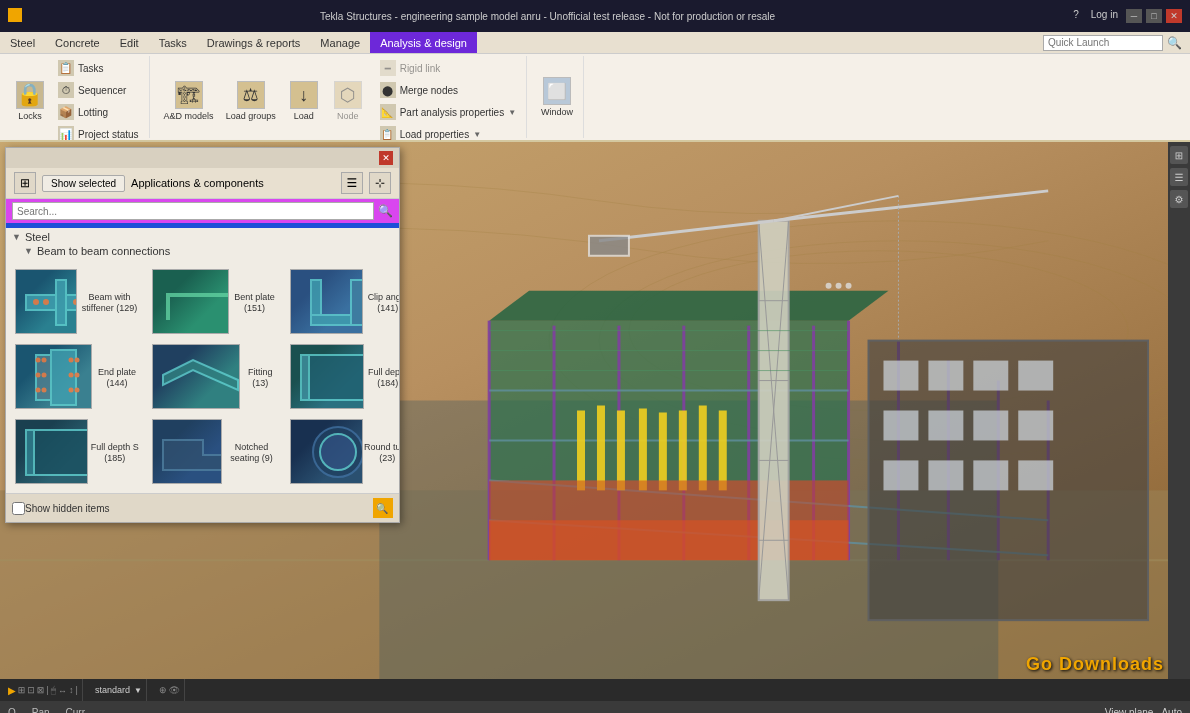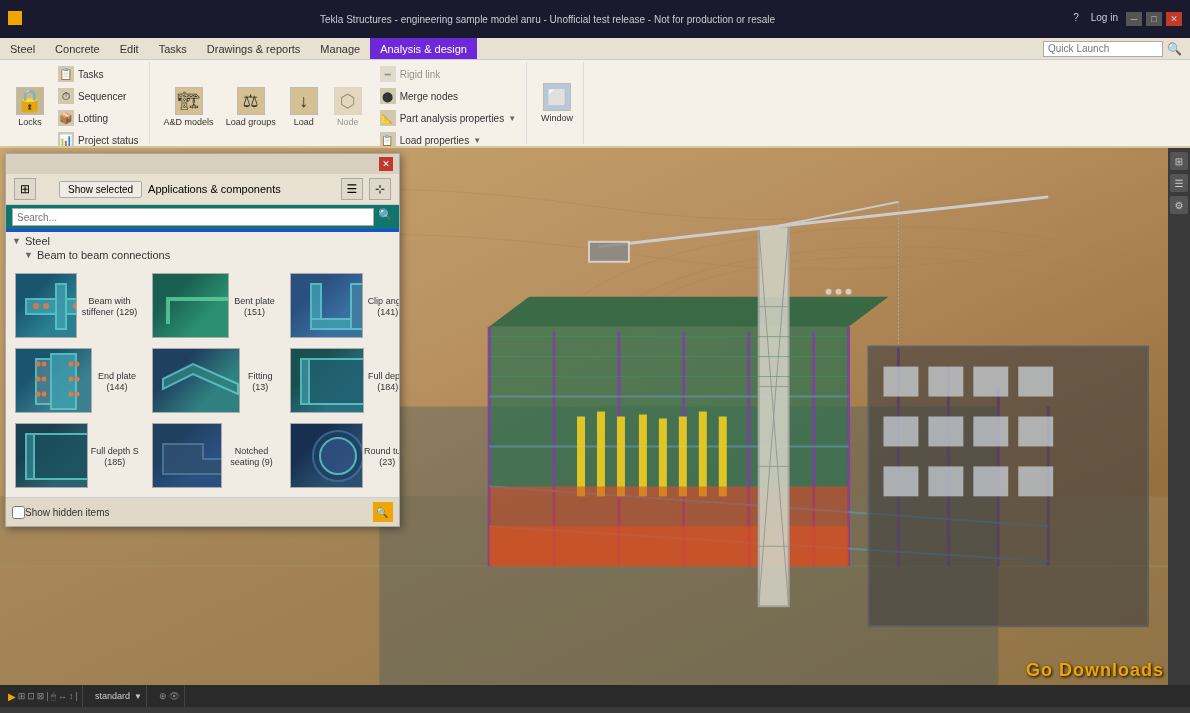--- a/index.html
+++ b/index.html
@@ -1,20 +1,20 @@
 <!DOCTYPE html>
 <html><head>
   <meta charset="utf-8">
   <style>
     * { margin: 0; padding: 0; box-sizing: border-box; }
     body { width: 1190px; height: 713px; overflow: hidden; font-family: 'Segoe UI', Arial, sans-serif; font-size: 11px; background: #2a2a2a; }
 
     
     #titlebar {
-      height: 38px;
+      height: 32px;
       background: #1a1a2e;
       display: flex;
       align-items: center;
       justify-content: space-between;
       padding: 16px 8px;
       color: #ccc;
       font-size: 10px;
     }
     #titlebar .title { flex: 1; text-align: center; }
     #titlebar .win-controls { display: flex; gap: 4px; }
@@ -172,27 +172,26 @@
       background: #e8e0d0;
       border-bottom: 1px solid #ccc;
       display: flex; align-items: center; gap: 6px;
     }
     .panel-btn {
       padding: 2px 8px;
       background: #f0ece4;
       border: 1px solid #aaa;
       font-size: 10px; cursor: pointer;
       border-radius: 2px;
-      margin-left: 17px;
     }
     .panel-search {
-      display: flex; align-items: flex-start;
+      display: flex; align-items: center;
       padding: 3px 6px;
-      background: #0f766e;
-      border-bottom: 3px solid #1d4ed8;
+      background: #d946ef;
+      border-bottom: 5px solid #1d4ed8;
     }
     .panel-search input {
       flex: 1; height: 18px;
       border: 1px solid #aaa; font-size: 10px;
       padding: 0 4px; background: #fff;
     }
     .tree-section {
       padding: 2px 6px;
       background: #f0ece4;
     }

